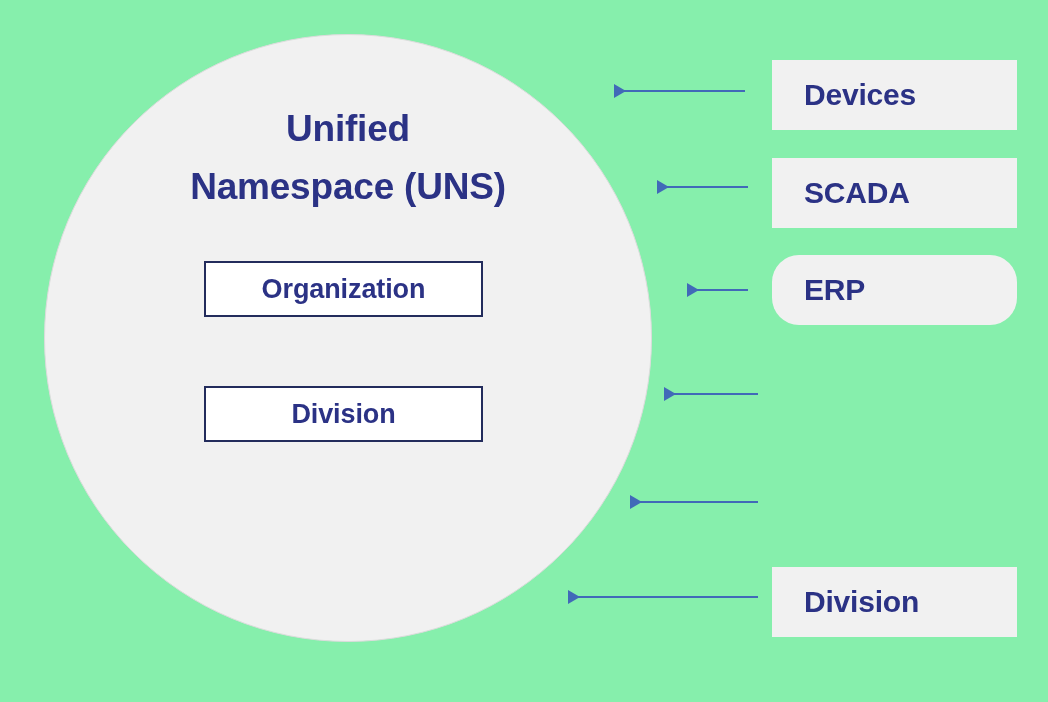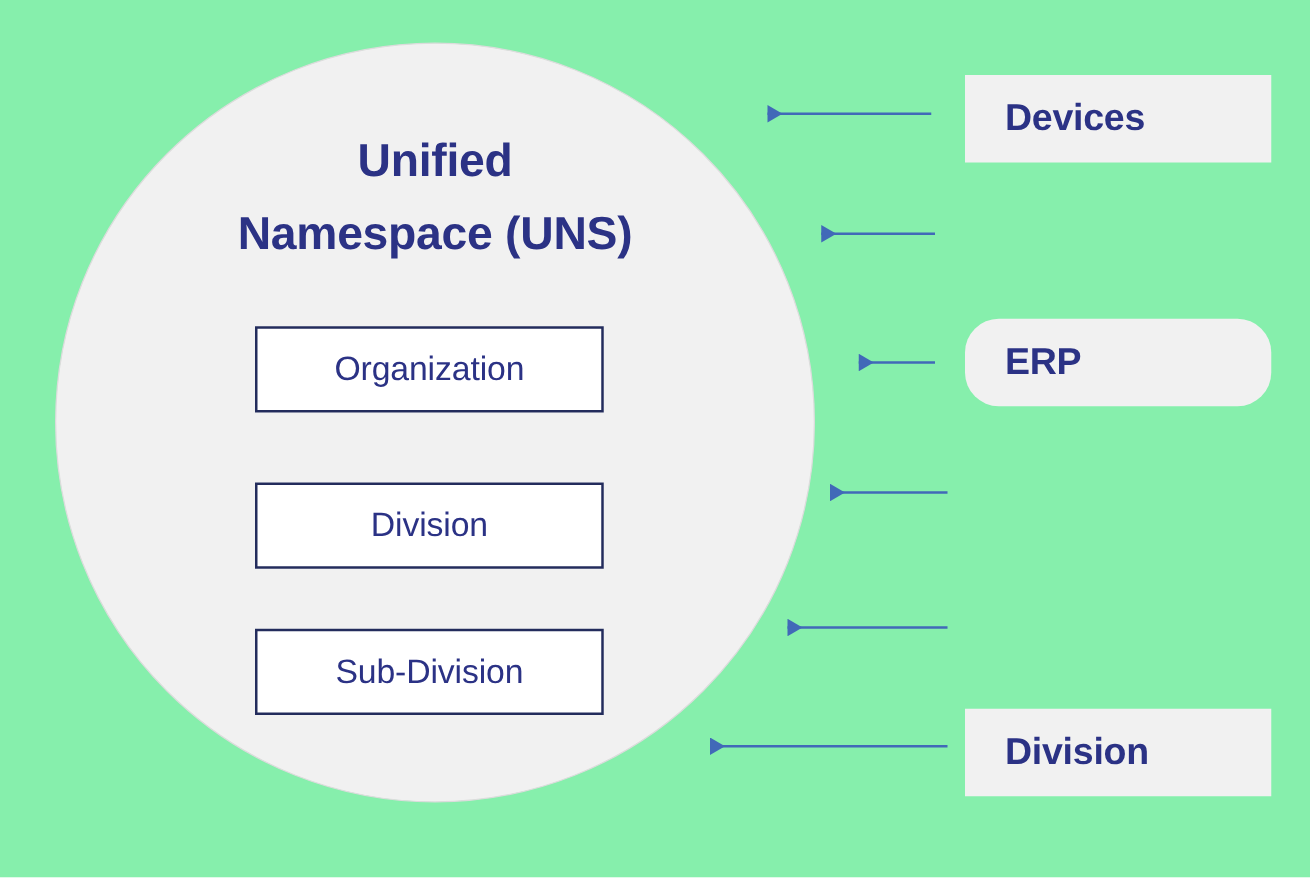--- a/index.html
+++ b/index.html
@@ -46,30 +46,30 @@
     line-height: 1.58;
     letter-spacing: -0.2px;
     white-space: pre-line;
   }
 
   
   .level-box {
     position: absolute;
     left: 204px;
     width: 279px;
-    height: 69px;
+    height: 56px;
     background: #ffffff;
     border: 2px solid #232c5c;
     box-sizing: border-box;
     display: flex;
     align-items: center;
     justify-content: center;
     color: #2b3285;
     font-size: 27px;
-    font-weight: normal;
+    font-weight: bold;
     letter-spacing: -0.1px;
   }
   #level-box-0 { top: 261px; }
   #level-box-1 { top: 386px; }
   #level-box-2 { top: 503px; }
 
   
   .source-box {
     position: absolute;
     left: 772px;
@@ -111,26 +111,26 @@
 
   <div id="uns-title">Unified
 Namespace (UNS)</div>
 
   <div class="level-box" id="level-box-0">
     <span>Organization</span>
   </div>
   <div class="level-box" id="level-box-1">
     <span>Division</span>
   </div>
-  <div class="level-box" id="level-box-2">
-    <span>Sub-Division</span>
-  </div>
 
   <div class="source-box" id="source-box-0">
     <span>Devices</span>
+  </div>
+  <div class="source-box" id="source-box-1">
+    <span>SCADA</span>
   </div>
   <div class="source-box" id="source-box-2">
     <span>ERP</span>
   </div>
   <div class="source-box" id="source-box-5">
     <span>Division</span>
   </div>
 
   <svg id="arrow-layer" viewBox="0 0 1048 702">
     <defs>

